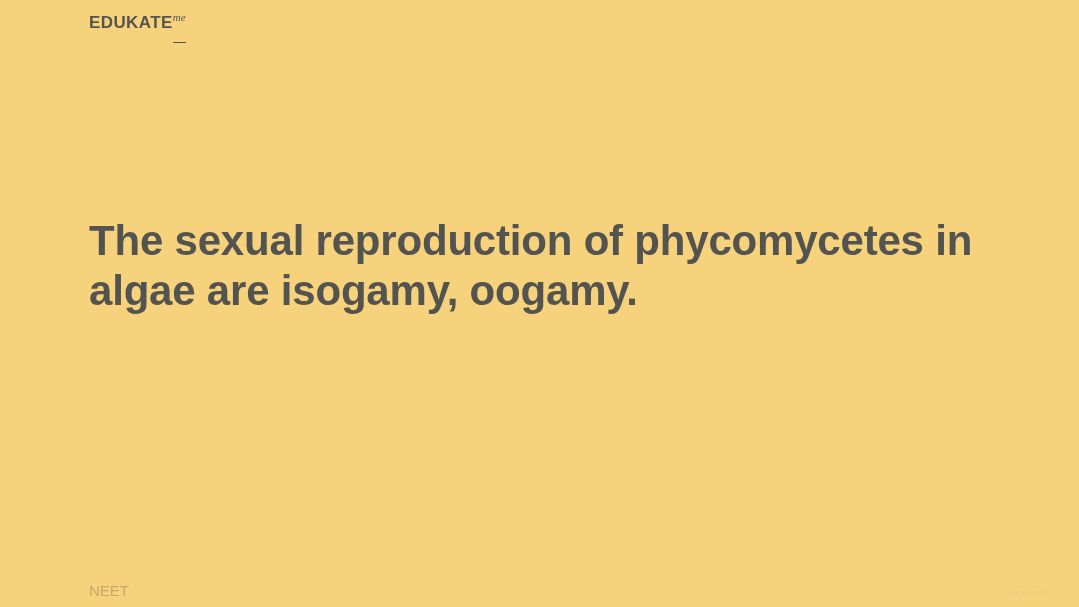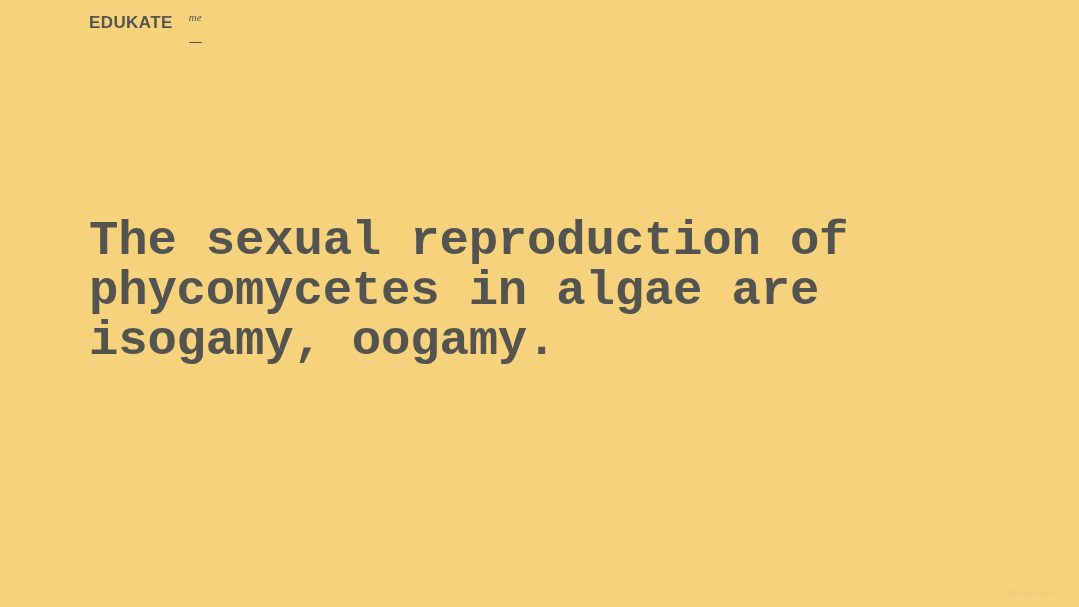--- a/index.html
+++ b/index.html
@@ -35,36 +35,36 @@
     font-weight: bold;
     letter-spacing: 0.4px;
     color: #55544f;
   }
   .logo-sup {
     font-family: "Liberation Serif", serif;
     font-size: 11px;
     font-style: italic;
     font-weight: normal;
     color: #55544f;
-    margin-left: 16px;
+    margin-left: 0;
     position: relative;
     top: -2px;
     border-bottom: 1.5px solid #55544f;
     padding-bottom: 19px;
     line-height: 1;
   }
 
   
   .headline {
     position: absolute;
     left: 89px;
     top: 216px;
     width: 930px;
-    font-family: Liberation Mono, monospace;
-    font-size: 49px;
+    font-family: Liberation Sans, sans-serif;
+    font-size: 42px;
     font-weight: bold;
     line-height: 50px;
     letter-spacing: -0.2px;
     color: #535350;
     margin: 0;
   }
 
   
   .meta {
     position: absolute;
@@ -99,17 +99,18 @@
 <div class="slide">
 
   <div class="logo">
     <span class="logo-word">EDUKATE</span>
     <span class="logo-sup">me</span>
   </div>
 
   <h1 class="headline">The sexual reproduction of phycomycetes in algae are isogamy, oogamy.</h1>
 
   <div class="meta">
+    <span class="meta-line">NEET</span>
   </div>
 
   <div class="watermark">Edukate.me</div>
 
 </div>
 
 </body></html>

